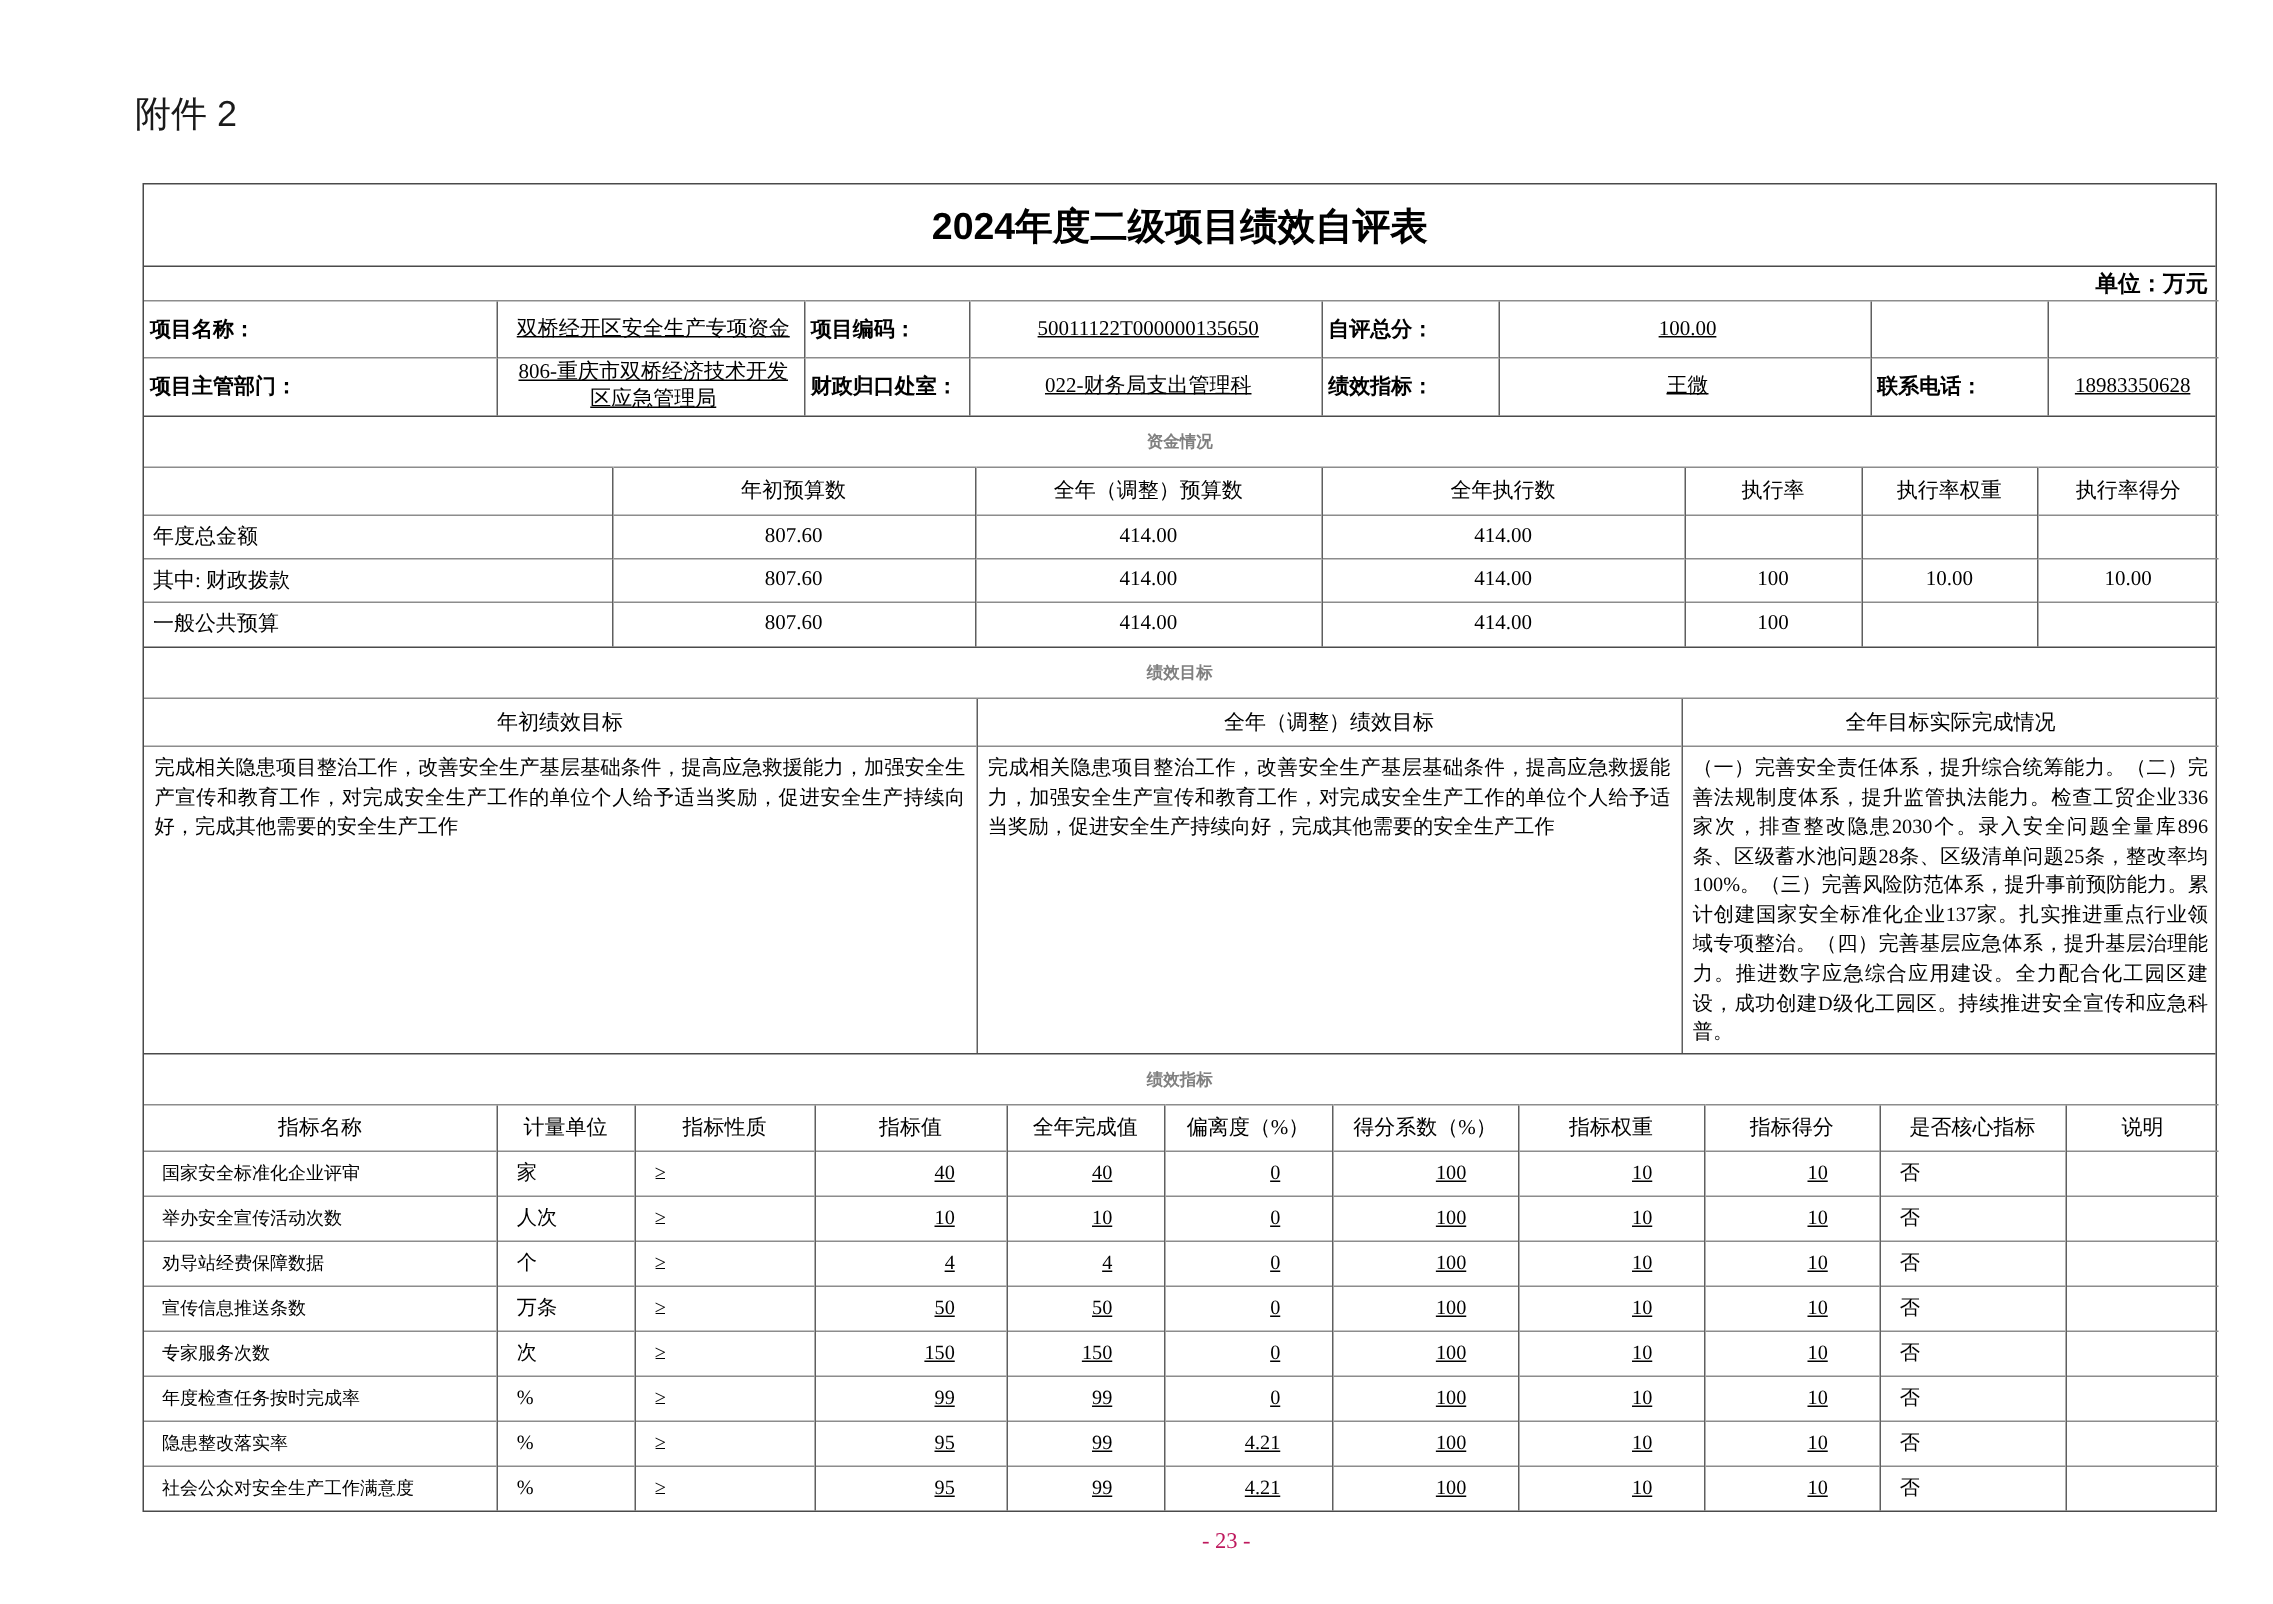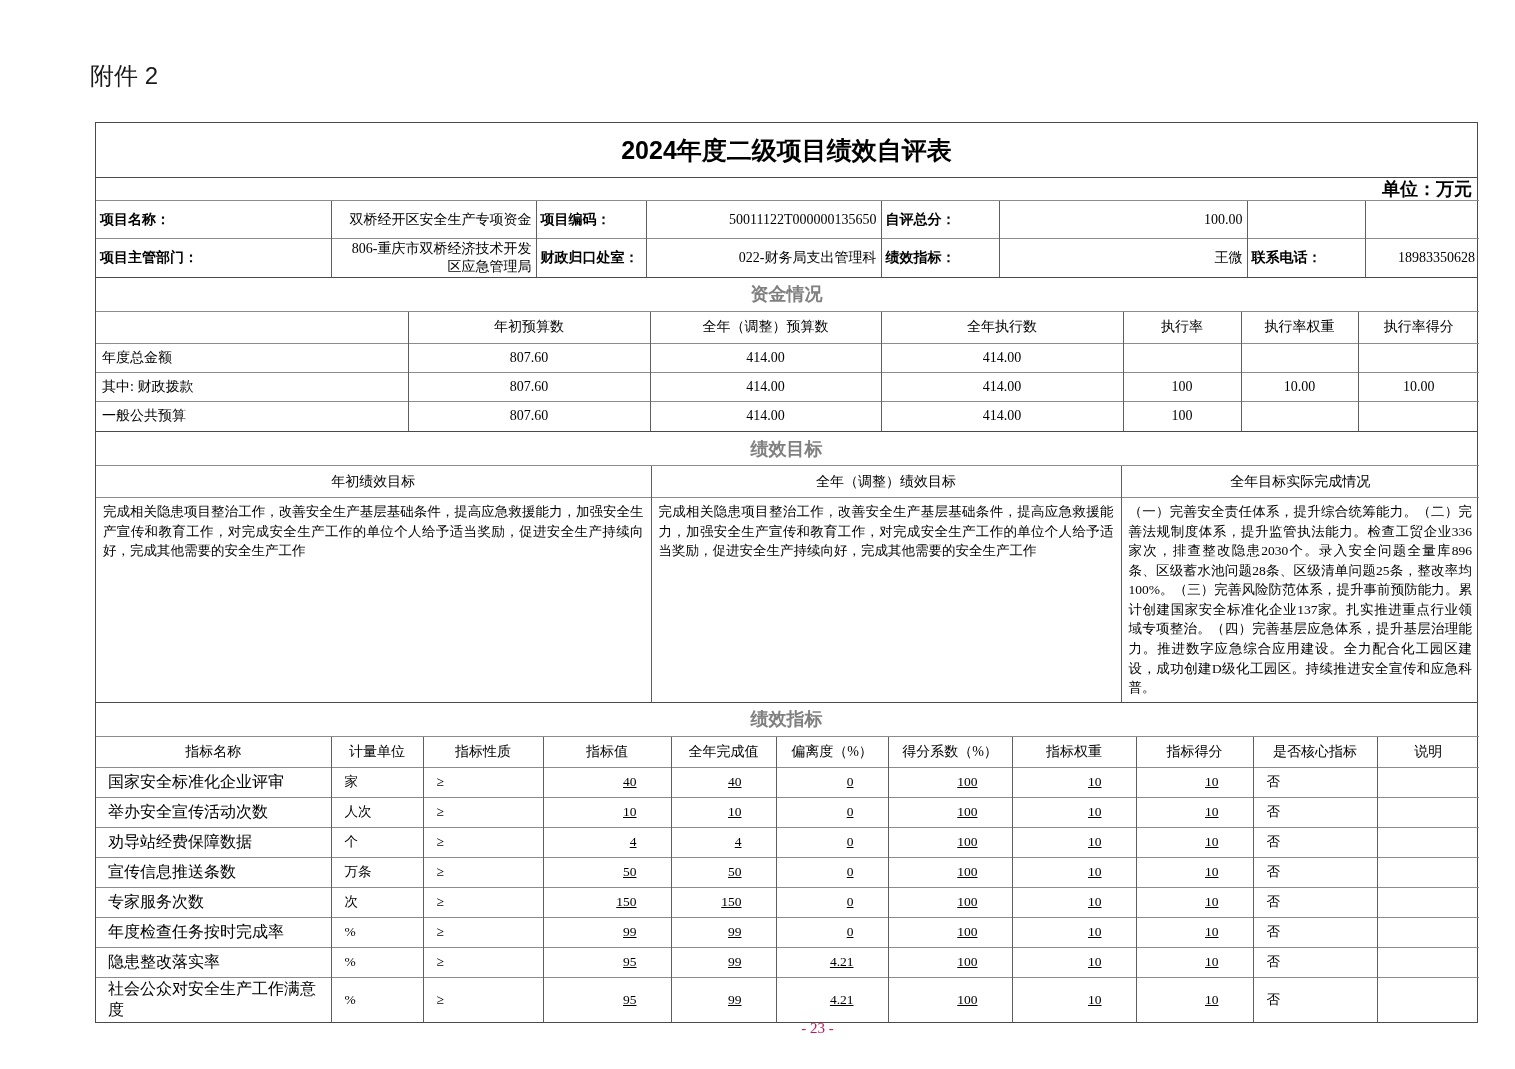--- a/index.html
+++ b/index.html
@@ -4,35 +4,35 @@
 <style>
   html,body{margin:0;padding:0;background:#ffffff;}
   .page{position:relative;width:1515px;height:1069px;background:#ffffff;overflow:hidden;
         font-family:"Liberation Serif", serif;color:#000;}
   .attachment{position:absolute;left:90px;top:60px;font-family:"Liberation Sans", sans-serif;
         font-size:24px;color:#1a1a1a;}
   .sheet{position:absolute;left:95px;top:122px;width:1383px;border:1px solid #4a4a4a;box-sizing:border-box;}
   .title-row{height:54px;display:flex;align-items:center;justify-content:center;
         font-family:"Liberation Sans", sans-serif;font-weight:bold;font-size:25px;color:#000;}
   .unit-row{height:22px;border-top:1px solid #4a4a4a;display:flex;align-items:center;
-        justify-content:flex-end;font-size:18px;font-weight:bold;padding-right:5px;}
+        justify-content:flex-end;font-size:15px;font-weight:bold;padding-right:5px;}
   table{border-collapse:collapse;table-layout:fixed;width:100%;}
   td,th{box-sizing:border-box;font-size:14px;font-weight:normal;overflow:hidden;
         border-top:1px solid #8c8c8c;border-left:1px solid #5f5f5f;padding:1px 4px;}
   td:first-child,th:first-child{border-left:none;}
   .band{height:33px;border-top:1px solid #4a4a4a;display:flex;align-items:center;justify-content:center;
-        font-family:"Liberation Sans", sans-serif;font-weight:bold;font-size:18px;color:#808080;}
+        font-family:"Liberation Sans", sans-serif;font-weight:bold;font-size:11px;color:#808080;}
   .lbl{font-weight:bold;padding-right:5px;}
-  .val{text-align:right;padding-left:8px;line-height:1.25;}
+  .val{text-align:center;padding-left:8px;line-height:1.25;text-decoration:underline;}
   .hd{text-align:center;font-weight:normal;}
   .num-c{text-align:center;}
   .num-r{text-align:right;padding-right:34px;}
   .row-lbl{text-align:left;padding-left:6px;}
   .top-cell{vertical-align:top;text-align:justify;padding:4px 7px;font-size:13.5px;line-height:1.45;}
-  .ind-name{text-align:left;padding-left:12px;font-size:16px;}
+  .ind-name{text-align:left;padding-left:12px;font-size:12px;}
   .ind-l{text-align:left;padding-left:13px;font-size:13.5px;}
   .ind-n{font-size:13.5px;text-decoration:underline;}
   .footer{position:absolute;left:16px;top:1020px;width:100%;text-align:center;font-size:15px;color:#be185d;padding-left:44px;}
 </style>
 </head>
 <body>
 
 <div class="page">
 
   <div class="attachment">附件 2</div>

